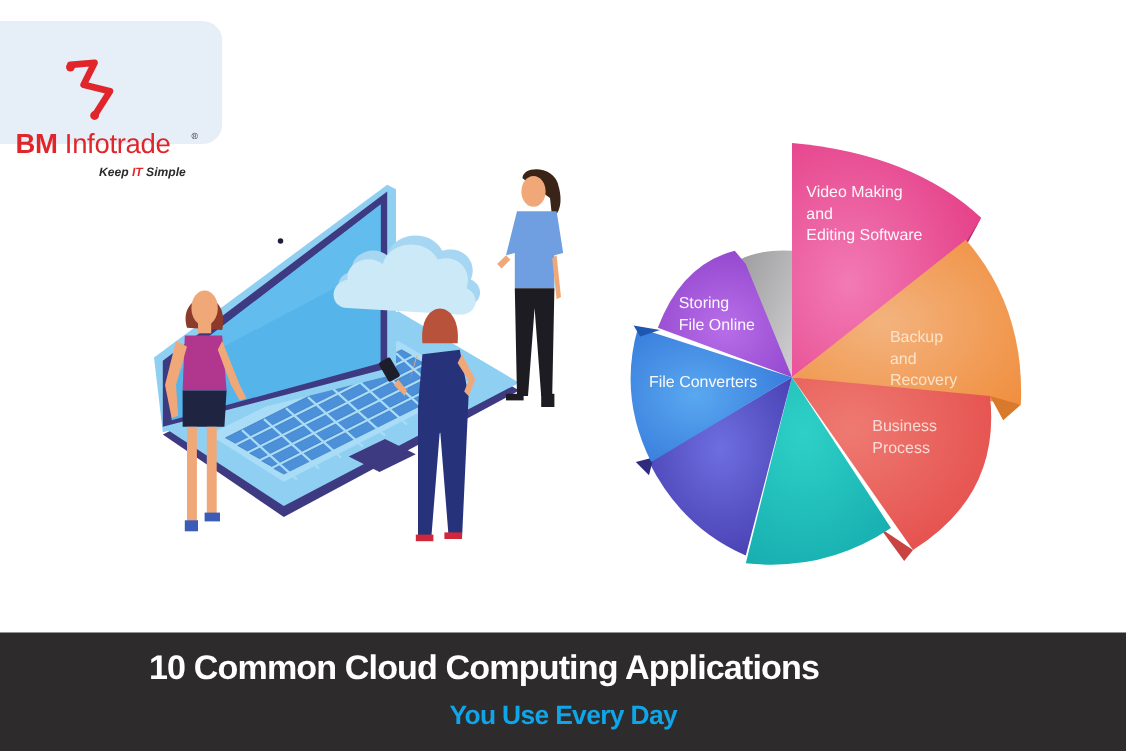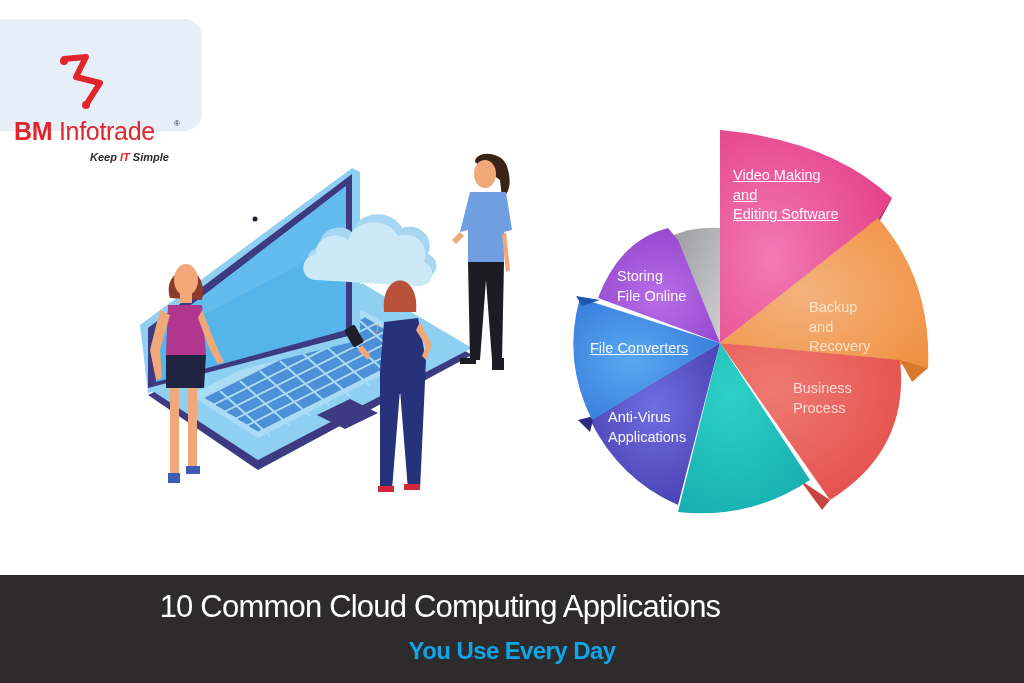--- a/index.html
+++ b/index.html
@@ -9,21 +9,21 @@
   .logo-name { position:absolute; left:14px; top:98px; font-weight:bold; font-size:25px; color:#e0262b; white-space:nowrap; letter-spacing:-0.3px; }
   .logo-name .bm { font-weight:900; }
   .logo-name .rest { font-weight:normal; }
   .logo-reg { position:absolute; left:174px; top:100px; font-size:8px; color:#333; }
   .logo-tag { position:absolute; left:90px; top:132px; font-size:11px; font-style:italic; font-weight:bold; color:#2b2b2b; white-space:nowrap; }
   .logo-tag .it { color:#e0262b; }
   .illus { position:absolute; left:130px; top:150px; width:400px; height:350px; }
   .pie { position:absolute; left:560px; top:120px; width:400px; height:410px; }
   .pie-label { position:absolute; color:#fff; font-size:14.5px; line-height:19.5px; white-space:nowrap; opacity:0.95; }
   .banner { position:absolute; left:0; top:575px; width:1024px; height:108px; background:#2d2b2c; }
-  .banner-title { position:absolute; left:0; width:880px; top:14px; text-align:center; color:#fff; font-weight:normal; font-size:31px; letter-spacing:-0.8px; }
+  .banner-title { position:absolute; left:0; width:880px; top:14px; text-align:center; color:#fff; font-weight:bold; font-size:31px; letter-spacing:-0.8px; }
   .banner-sub { position:absolute; left:0; width:1024px; top:62px; text-align:center; color:#0ea5e9; font-weight:bold; font-size:24px; letter-spacing:-0.6px; }
 </style>
 </head>
 <body>
 
 <div class="logo-card">
   <svg class="logo-mark" viewBox="0 0 64 64">
     <path d="M8 10 L30 8 L20 28 L44 34 L30 56" fill="none" stroke="#e0262b" stroke-width="6" stroke-linecap="round" stroke-linejoin="round"></path>
     <circle cx="8" cy="12" r="4" fill="#e0262b"></circle>
     <circle cx="30" cy="56" r="4" fill="#e0262b"></circle>
@@ -166,39 +166,35 @@
     <path d="M240,360 L270,380 L262,390 Z" fill="#c94440"></path>
 
     <path d="M160,223 L250,360 Q190,400 118,392 Z" fill="url(#gTeal)"></path>
 
     <path d="M160,223 L118,385 Q60,360 30,300 Z" fill="url(#gIndigo)"></path>
     <path d="M18,300 L34,296 L30,312 Z" fill="#2e2a7e"></path>
 
     <path d="M160,223 L32,300 Q2,240 20,178 Z" fill="url(#gBlue)"></path>
     <path d="M16,176 L40,180 L22,186 Z" fill="#1f56b0"></path>
   </svg>
-  <div class="pie-label" style="left:173px; top:46px;text-decoration:underline;">
+  <div class="pie-label" style="left:173px; top:46px;">
     <div>Video Making</div>
       <div>and</div>
       <div>Editing Software</div>
   </div>
   <div class="pie-label" style="left:249px; top:178px; color:#fbe6cf;">
     <div>Backup</div>
       <div>and</div>
       <div>Recovery</div>
   </div>
   <div class="pie-label" style="left:233px; top:259px; color:#fbe0da;">
     <div>Business</div>
       <div>Process</div>
   </div>
-  <div class="pie-label" style="left:48px; top:288px;">
-    <div>Anti-Virus</div>
-      <div>Applications</div>
-  </div>
-  <div class="pie-label" style="left:30px; top:219px;text-decoration:underline;">
+  <div class="pie-label" style="left:30px; top:219px;">
     <div>File Converters</div>
   </div>
   <div class="pie-label" style="left:57px; top:147px;">
     <div>Storing</div>
       <div>File Online</div>
   </div>
 </div>
 
 <div class="banner">
   <div class="banner-title">10 Common Cloud Computing Applications</div>

